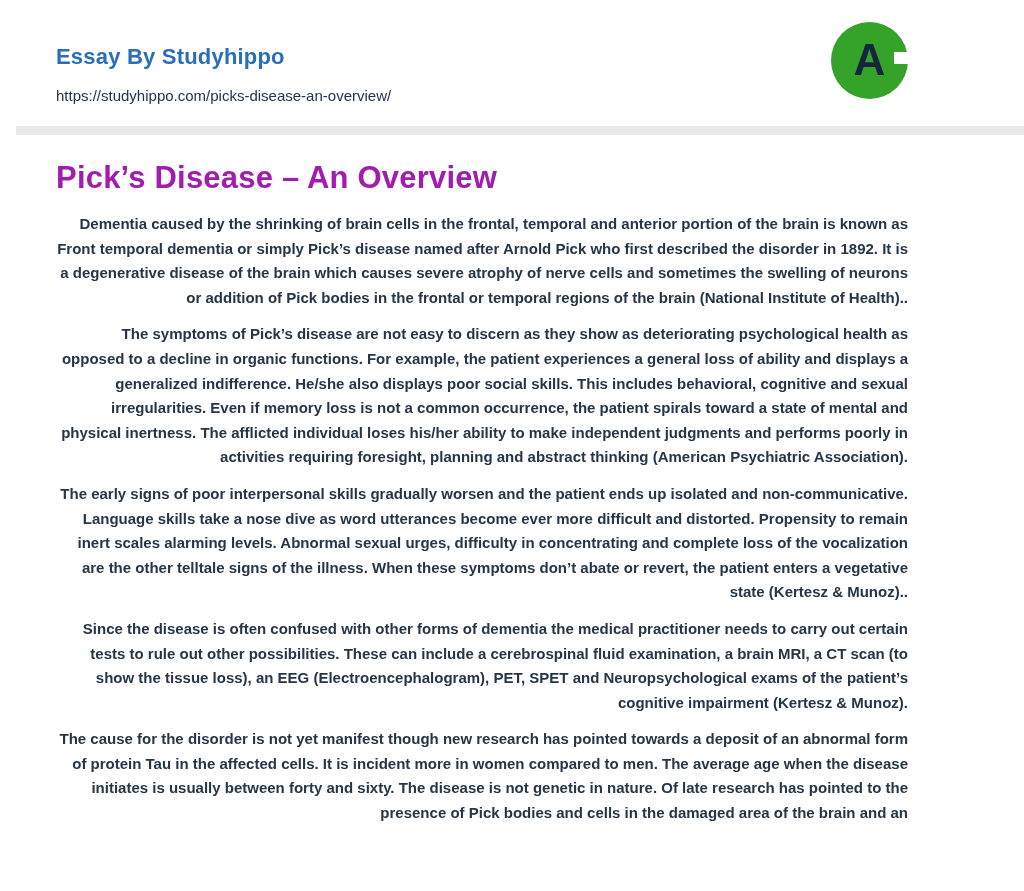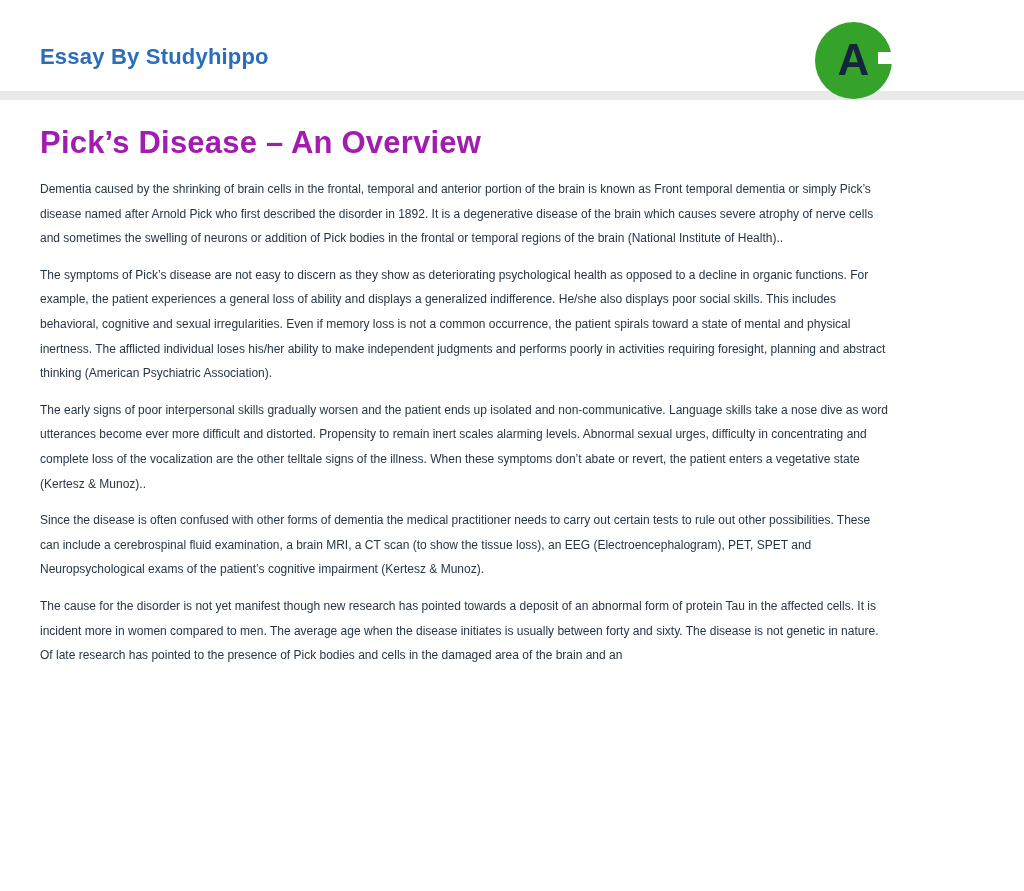--- a/index.html
+++ b/index.html
@@ -8,20 +8,21 @@
     height: 891px;
     overflow: hidden;
     background: #ffffff;
     font-family: "Liberation Sans", sans-serif;
   }
   .page {
     position: relative;
     width: 932px;
     height: 891px;
     background: #ffffff;
+    margin-left: 16px;
   }
   .header {
     position: relative;
     padding: 44px 40px 0 40px;
   }
   .site-label {
     color: #2a6ebb;
     font-size: 22px;
     font-weight: 700;
     letter-spacing: 0.2px;
@@ -73,33 +74,35 @@
   }
   .article-title {
     color: #a21caf;
     font-size: 31px;
     font-weight: 800;
     letter-spacing: 0.2px;
     margin-bottom: 16px;
   }
   .article-body p {
     color: #263646;
-    font-size: 12px;
+    font-size: 15px;
     line-height: 24.6px;
     margin-bottom: 12px;
-    font-weight: 400;
+    font-weight: 700;
+    text-align: right;
   }
 </style>
 </head>
 <body>
 
 <div class="page">
 
   <div class="header">
     <div class="site-label">Essay By Studyhippo</div>
+    <a class="site-url" href="#">https://studyhippo.com/picks-disease-an-overview/</a>
 
     <div class="logo">
       <div class="logo-notch"></div>
       <span class="logo-letter">A</span>
     </div>
   </div>
 
   <div class="divider-band"></div>
 
   <div class="content">

